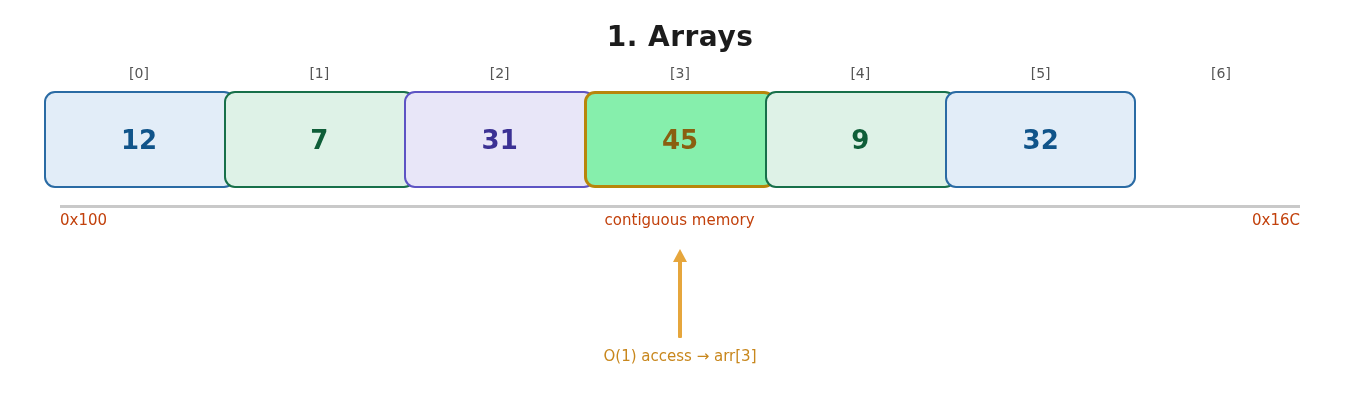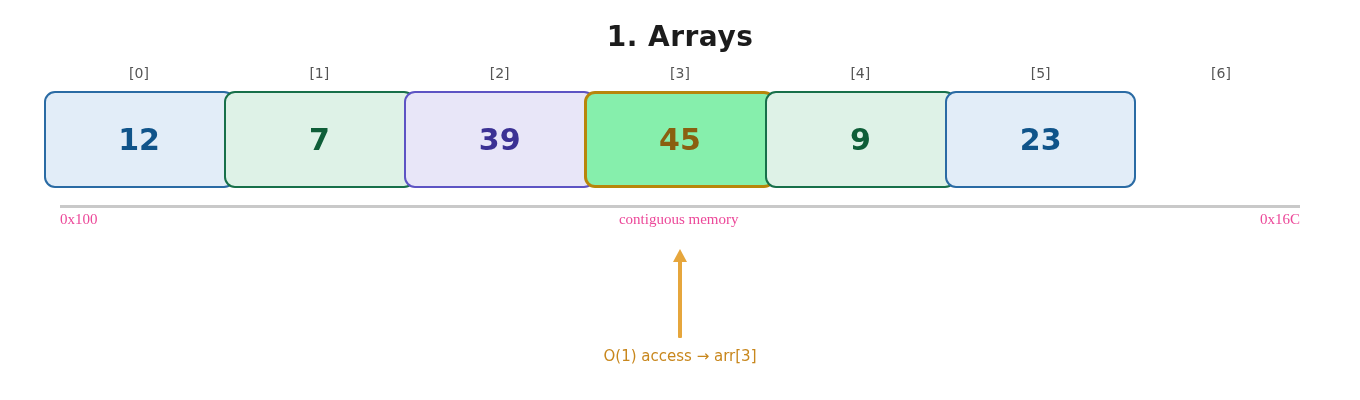--- a/index.html
+++ b/index.html
@@ -48,21 +48,21 @@
     margin-bottom: 9px;
   }
   .box {
     box-sizing: border-box;
     width: 191px;
     height: 97px;
     border-radius: 11px;
     display: flex;
     align-items: center;
     justify-content: center;
-    font-size: 30px;
+    font-size: 26px;
     font-weight: bold;
     border: 2px solid #888;
   }
   .theme-blue .box      { background: #e2edf8; border-color: #2a6ba4; color: #10548a; }
   .theme-green .box     { background: #def2e7; border-color: #17704a; color: #0e5e38; }
   .theme-purple .box    { background: #e8e6f8; border-color: #5d54c4; color: #3b3194; }
   .theme-highlight .box { background: #86efac; border-color: #b8860b; color: #8a5f10; border-width: 3.5px; }
   .mem-line {
     position: absolute;
     top: 205px;
@@ -72,22 +72,21 @@
     background: #c9c9c9;
   }
   .mem-labels {
     position: absolute;
     top: 211px;
     left: 60px;
     width: 1240px;
     display: flex;
     justify-content: space-between;
     font-size: 15px;
-    color: #ec4899;
-    font-family: Liberation Serif, serif;
+    color: #c2410c;
   }
   .mem-label-mid { }
   .arrow-head {
     position: absolute;
     left: 673px;
     top: 249px;
     width: 0;
     height: 0;
     border-left: 7px solid transparent;
     border-right: 7px solid transparent;
@@ -128,39 +127,39 @@
     </div>
     <div class="cell theme-green">
       <div class="index-label">[1]</div>
       <div class="box">
         <span>7</span>
       </div>
     </div>
     <div class="cell theme-purple">
       <div class="index-label">[2]</div>
       <div class="box">
-        <span>39</span>
+        <span>31</span>
       </div>
     </div>
     <div class="cell theme-highlight">
       <div class="index-label">[3]</div>
       <div class="box">
         <span>45</span>
       </div>
     </div>
     <div class="cell theme-green">
       <div class="index-label">[4]</div>
       <div class="box">
         <span>9</span>
       </div>
     </div>
     <div class="cell theme-blue">
       <div class="index-label">[5]</div>
       <div class="box">
-        <span>23</span>
+        <span>32</span>
       </div>
     </div>
     <div class="cell theme-purple">
       <div class="index-label">[6]</div>
     </div>
   </div>
 
   <div class="mem-line"></div>
 
   <div class="mem-labels">

